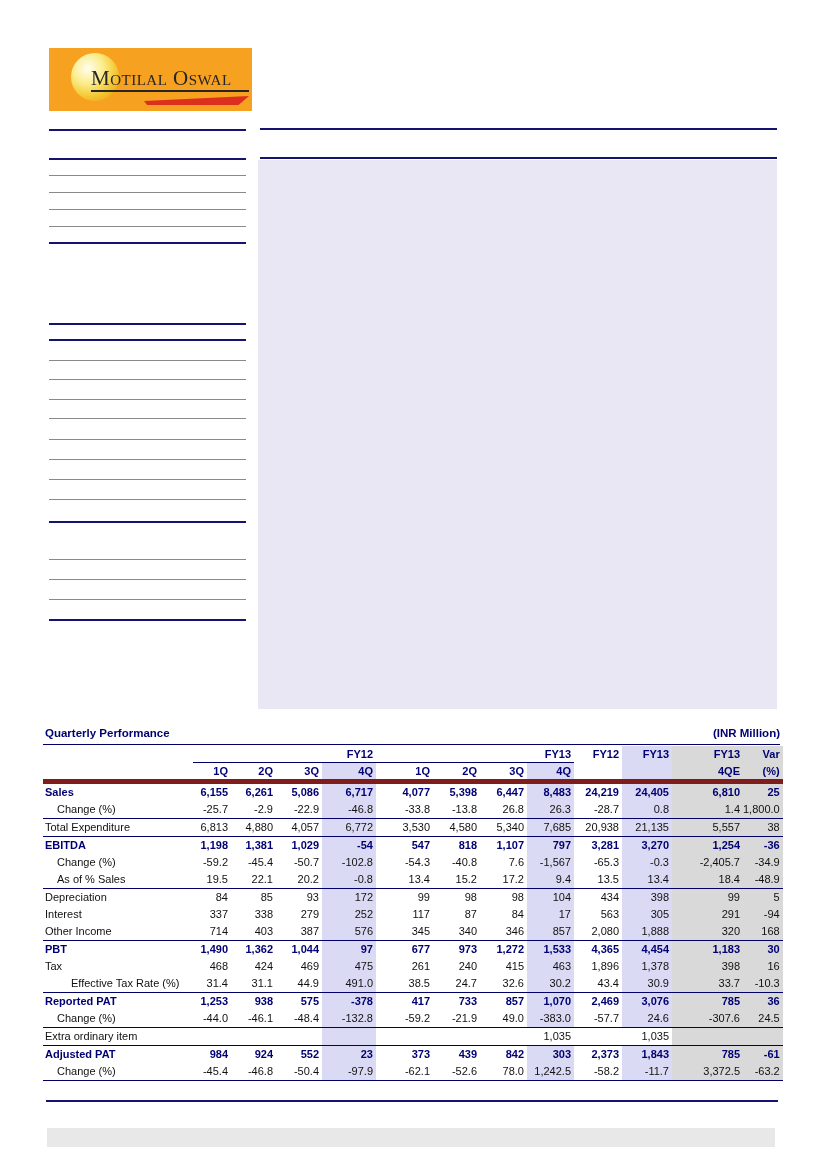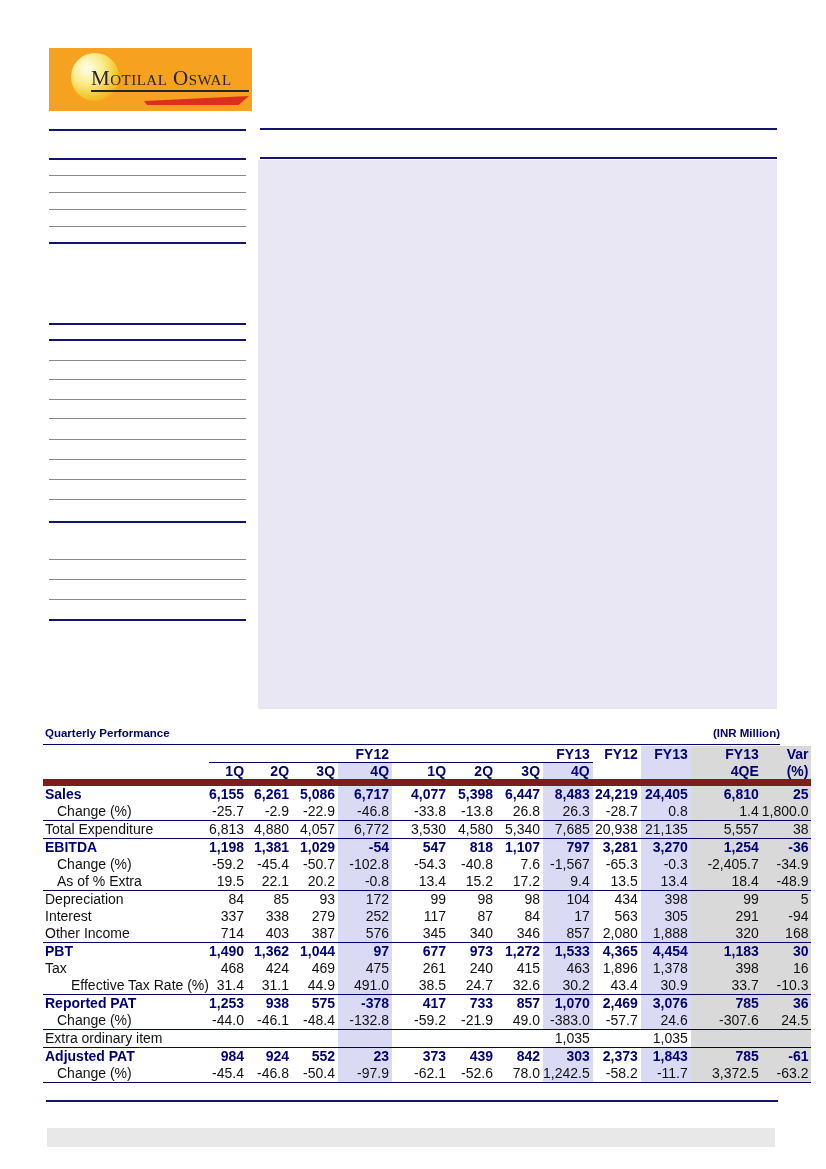--- a/index.html
+++ b/index.html
@@ -24,35 +24,35 @@
   .chart-box{position:absolute;left:258px;top:160px;width:519px;height:549px;background:#E8E7F3;}
   .footer-line{position:absolute;left:46px;top:1100px;width:732px;height:2px;background:#14146e;}
   .footer-bar{position:absolute;left:47px;top:1128px;width:728px;height:19px;background:#E8E8E8;}
 
   
   .tbl-title{position:absolute;left:45px;top:727px;font-size:11.5px;font-weight:bold;color:#000074;}
   .tbl-unit{position:absolute;right:46px;top:727px;font-size:11.5px;font-weight:bold;color:#000074;margin-left:8px;}
   .title-rule{position:absolute;left:43px;top:744px;width:737px;height:1px;background:#000066;}
 
   table.qp{position:absolute;left:43px;top:746px;border-collapse:collapse;table-layout:fixed;
-           font-size:14px;color:#111111;}
+           font-size:11px;color:#111111;}
   table.qp th, table.qp td{height:17px;padding:0 3px 0 0;text-align:right;
            white-space:nowrap;overflow:hidden;font-weight:normal;line-height:17px;}
   table.qp thead th{color:#000074;font-weight:bold;height:16px;line-height:16px;}
   table.qp .label{text-align:left;padding-left:2px;padding-right:0;}
   table.qp .ind1{padding-left:14px;}
   table.qp .ind2{padding-left:28px;}
   .lav{background:#DBDAF4;}
   .gray{background:#D9D9D9;}
   .plain{background:#ffffff;}
   tr.bold td{color:#000074;font-weight:bold;}
   tr.bt td{border-top:1px solid #000066;}
   tr.bb td{border-bottom:1px solid #000066;}
   th.grp{border-bottom:1px solid #000066;text-align:center;}
-  tr.hdr2 th{border-bottom:7px solid #7f1d1d;}
+  tr.hdr2 th{border-bottom:5px solid #7f1d1d;}
 </style>
 </head>
 <body>
 
 <div class="page">
 
   <div class="logo">
     <div class="logo-sun"></div>
     <div class="logo-swoosh"></div>
     <div class="logo-text">Motilal Oswal</div>
@@ -201,21 +201,21 @@
           <td>-54.3</td>
           <td>-40.8</td>
           <td>7.6</td>
           <td class="lav">-1,567</td>
           <td>-65.3</td>
           <td class="lav">-0.3</td>
           <td class="gray">-2,405.7</td>
           <td class="gray">-34.9</td>
         </tr>
         <tr class="">
-          <td class="label ind1">As of % Extra</td>
+          <td class="label ind1">As of % Sales</td>
           <td>19.5</td>
           <td>22.1</td>
           <td>20.2</td>
           <td class="lav">-0.8</td>
           <td>13.4</td>
           <td>15.2</td>
           <td>17.2</td>
           <td class="lav">9.4</td>
           <td>13.5</td>
           <td class="lav">13.4</td>

